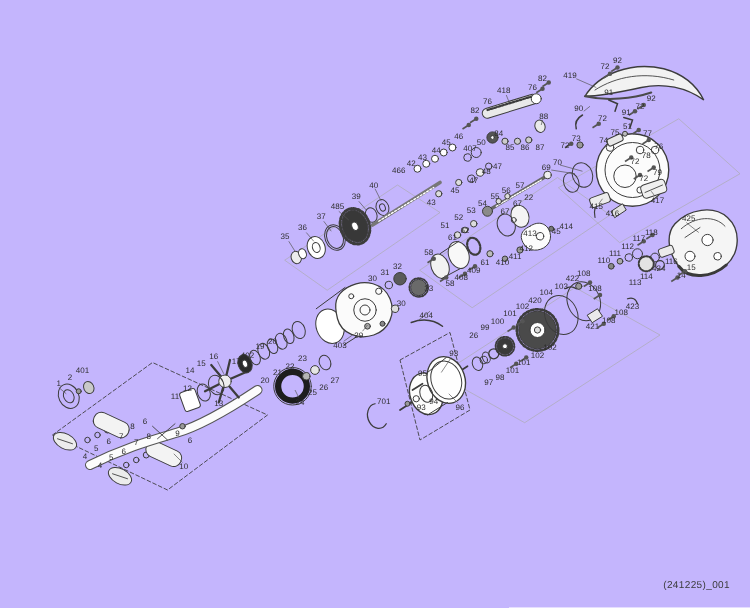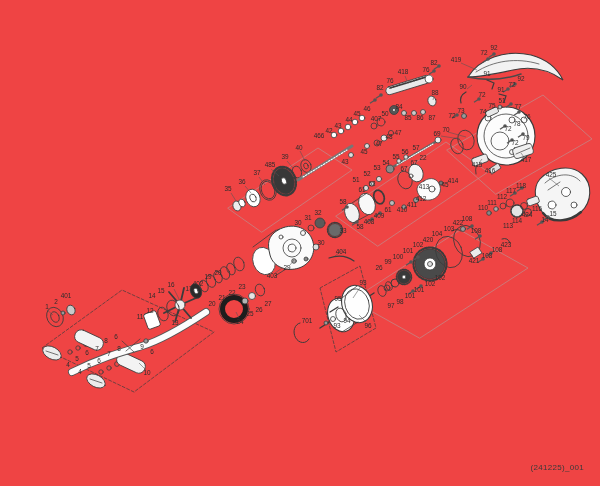--- a/index.html
+++ b/index.html
@@ -1,16 +1,16 @@
 <!DOCTYPE html>
 <html><head>
 <meta charset="utf-8">
 <style>
   html,body{margin:0;padding:0;background:#fff;}
-  #canvas{position:relative;width:600px;height:486px;background:#ef4444;overflow:hidden;
+  #canvas{position:relative;width:600px;height:486px;background:#c4b5fd;overflow:hidden;
           font-family:"Liberation Sans","DejaVu Sans",sans-serif;}
   #art{position:absolute;left:0;top:0;}
   #art text{font-family:"Liberation Sans","DejaVu Sans",sans-serif;font-size:6.4px;}
   .footer{position:absolute;right:16px;bottom:14px;font-size:8px;color:#3a3a3a;letter-spacing:.3px;}
 </style>
 </head>
 <body>
 
 <div id="canvas">
   <svg id="art" width="600" height="486" viewBox="0 0 600 486">

